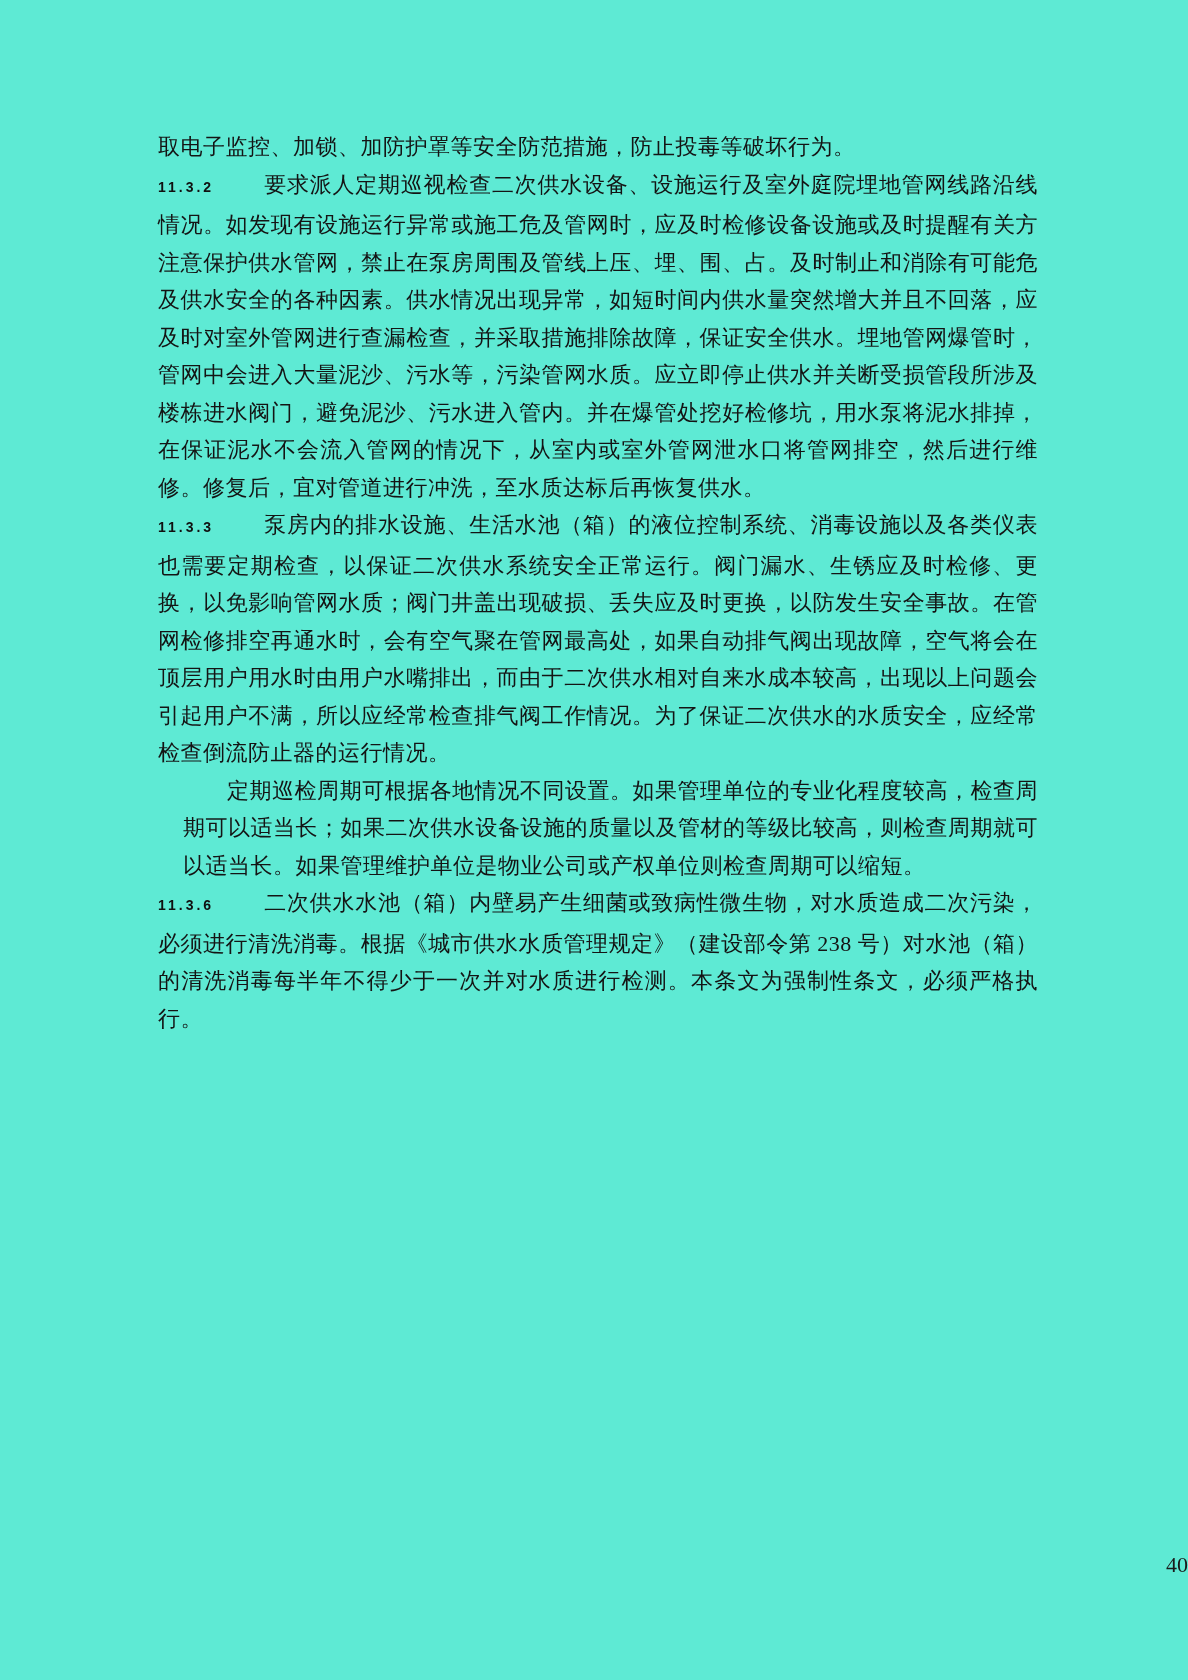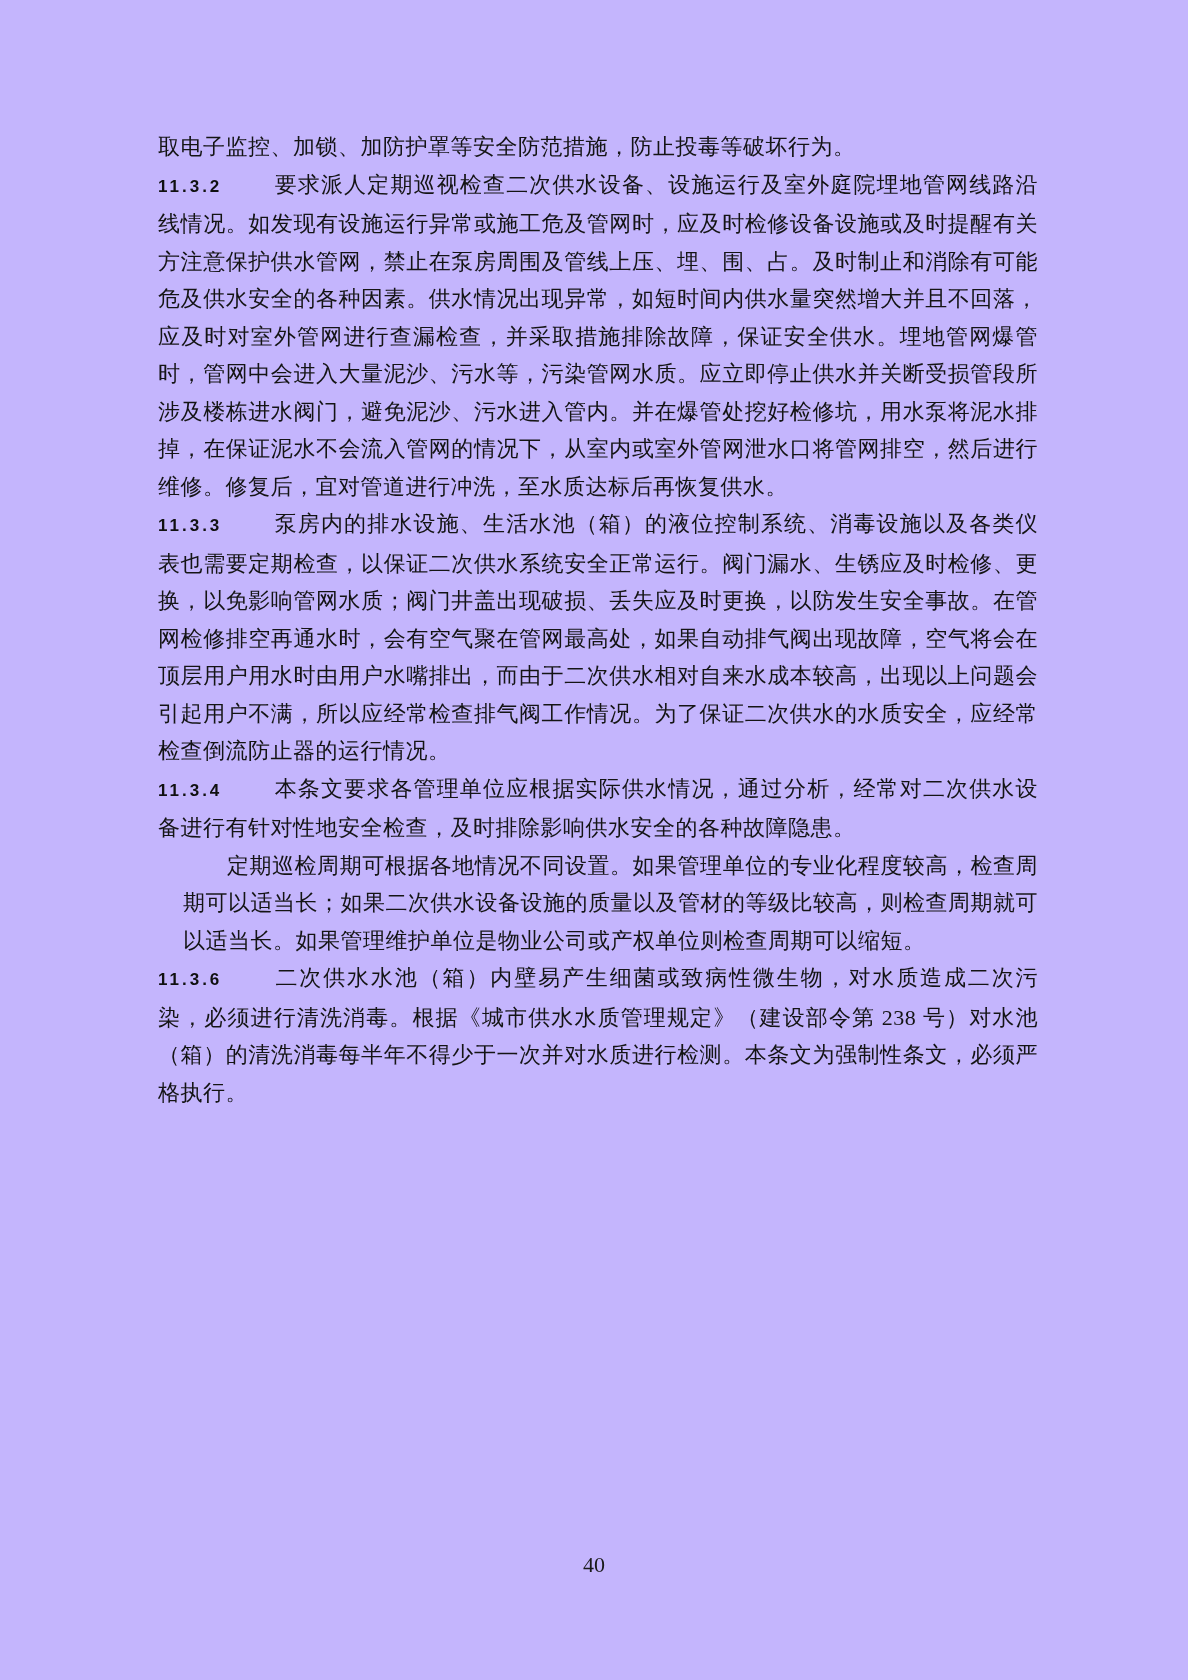--- a/index.html
+++ b/index.html
@@ -6,21 +6,21 @@
   html, body {
     margin: 0;
     padding: 0;
     background: #ffffff;
   }
   .page {
     position: relative;
     width: 1188px;
     height: 1680px;
     margin: 0 auto;
-    background: #c4b5fd;
+    background: #5eead4;
     color: #141414;
     font-family: "Liberation Serif", "DejaVu Serif", serif;
     overflow: hidden;
   }
   .content {
     position: absolute;
     left: 158px;
     top: 128px;
     width: 880px;
   }
@@ -34,33 +34,33 @@
     letter-spacing: 0.5px;
     word-break: break-all;
   }
   p.para.indent {
     text-indent: 2em;
     margin-left: 25px;
   }
   .clause-num {
     display: inline-block;
     min-width: 72px;
-    margin-right: 44px;
+    margin-right: 34px;
     font-family: "Liberation Sans", "DejaVu Sans", sans-serif;
     font-weight: 700;
-    font-size: 17px;
+    font-size: 14px;
     letter-spacing: 3px;
     color: #101010;
   }
   .footer {
     position: absolute;
     top: 1552px;
     left: 0;
     width: 100%;
-    text-align: center;
+    text-align: right;
   }
   .page-number {
     font-size: 22px;
     color: #1a1a1a;
     font-family: "Liberation Serif", "DejaVu Serif", serif;
   }
 </style>
 </head>
 <body>
 
@@ -72,23 +72,20 @@
     </p>
 
     <p class="para">
       <span class="clause-num">11.3.2</span><span>要求派人定期巡视检查二次供水设备、设施运行及室外庭院埋地管网线路沿线情况。如发现有设施运行异常或施工危及管网时，应及时检修设备设施或及时提醒有关方注意保护供水管网，禁止在泵房周围及管线上压、埋、围、占。及时制止和消除有可能危及供水安全的各种因素。供水情况出现异常，如短时间内供水量突然增大并且不回落，应及时对室外管网进行查漏检查，并采取措施排除故障，保证安全供水。埋地管网爆管时，管网中会进入大量泥沙、污水等，污染管网水质。应立即停止供水并关断受损管段所涉及楼栋进水阀门，避免泥沙、污水进入管内。并在爆管处挖好检修坑，用水泵将泥水排掉，在保证泥水不会流入管网的情况下，从室内或室外管网泄水口将管网排空，然后进行维修。修复后，宜对管道进行冲洗，至水质达标后再恢复供水。</span>
     </p>
 
     <p class="para">
       <span class="clause-num">11.3.3</span><span>泵房内的排水设施、生活水池（箱）的液位控制系统、消毒设施以及各类仪表也需要定期检查，以保证二次供水系统安全正常运行。阀门漏水、生锈应及时检修、更换，以免影响管网水质；阀门井盖出现破损、丢失应及时更换，以防发生安全事故。在管网检修排空再通水时，会有空气聚在管网最高处，如果自动排气阀出现故障，空气将会在顶层用户用水时由用户水嘴排出，而由于二次供水相对自来水成本较高，出现以上问题会引起用户不满，所以应经常检查排气阀工作情况。为了保证二次供水的水质安全，应经常检查倒流防止器的运行情况。</span>
     </p>
 
-    <p class="para">
-      <span class="clause-num">11.3.4</span><span>本条文要求各管理单位应根据实际供水情况，通过分析，经常对二次供水设备进行有针对性地安全检查，及时排除影响供水安全的各种故障隐患。</span>
-    </p>
 
 
     <p class="para indent">
       <span>定期巡检周期可根据各地情况不同设置。如果管理单位的专业化程度较高，检查周期可以适当长；如果二次供水设备设施的质量以及管材的等级比较高，则检查周期就可以适当长。如果管理维护单位是物业公司或产权单位则检查周期可以缩短。</span>
     </p>
 
     <p class="para">
       <span class="clause-num">11.3.6</span><span>二次供水水池（箱）内壁易产生细菌或致病性微生物，对水质造成二次污染，必须进行清洗消毒。根据《城市供水水质管理规定》（建设部令第 238 号）对水池（箱）的清洗消毒每半年不得少于一次并对水质进行检测。本条文为强制性条文，必须严格执行。</span>
     </p>
 

